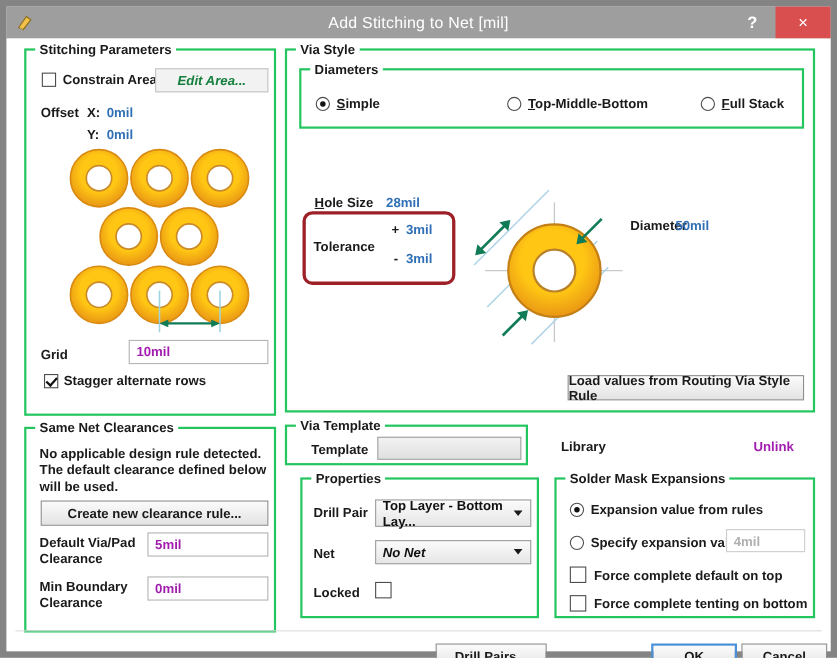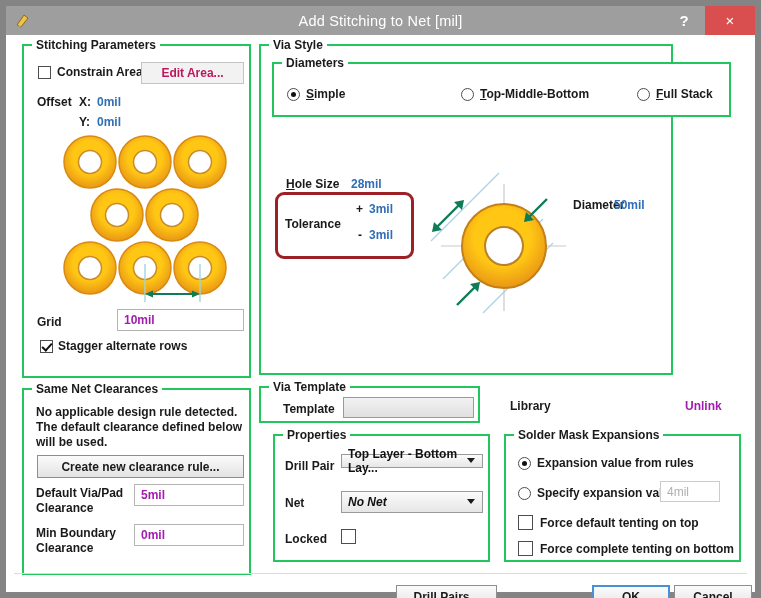--- a/index.html
+++ b/index.html
@@ -107,21 +107,21 @@
   }
   .combo.empty{background:linear-gradient(#f2f2f2,#e0e0e0);}
   
   .btn{
     position:absolute;box-sizing:border-box;
     border:1px solid #8e8e8e;
     background:linear-gradient(#fbfbfb,#e3e3e3);
     font-size:12px;font-weight:bold;color:#1a1a1a;
     display:flex;align-items:center;justify-content:center;
   }
-  .btn.disabled{color:#be185d;border-color:#c4c4c4;background:#f2f2f2;}
+  .btn.disabled{color:#15803d;border-color:#c4c4c4;background:#f2f2f2;font-style:italic;}
   .btn.focus{border:2px solid #4a90d9;}
   
   .hilite{
     position:absolute;box-sizing:border-box;
     border:3px solid #9d2026;border-radius:9px;background:transparent;
   }
   
   .footer-sep{position:absolute;left:8px;right:8px;height:1px;background:#dcdcdc;}
   svg{display:block;}
 </style>
@@ -218,21 +218,21 @@
 
       <div class="lbl b" style="left:12px;top:96px;">Default Via/Pad</div>
       <div class="lbl b" style="left:12px;top:111px;">Clearance</div>
       <div class="input" style="left:110px;top:94px;width:110px;height:22px;">5mil</div>
 
       <div class="lbl b" style="left:12px;top:136px;">Min Boundary</div>
       <div class="lbl b" style="left:12px;top:151px;">Clearance</div>
       <div class="input" style="left:110px;top:134px;width:110px;height:22px;">0mil</div>
     </div>
 
-    <div class="group" style="left:253px;top:9px;width:414px;height:331px;">
+    <div class="group" style="left:253px;top:9px;width:482px;height:331px;">
       <div class="gtitle">Via Style</div>
 
       <div class="group" style="left:11px;top:16px;width:459px;height:55px;">
         <div class="gtitle">Diameters</div>
 
         <div class="rb on" style="left:13px;top:24px;"></div>
         <div class="lbl b" style="left:32px;top:23px;"><span class="u">S</span><span id="opt0">imple</span></div>
 
         <div class="rb" style="left:187px;top:24px;"></div>
         <div class="lbl b" style="left:206px;top:23px;"><span class="u">T</span><span id="opt1">op-Middle-Bottom</span></div>
@@ -278,36 +278,37 @@
           <line x1="126" y1="48" x2="106" y2="68" stroke="#0f7b57" stroke-width="2.4"></line>
           <path d="M103 71 L113 69 L105 61 Z" fill="#0f7b57"></path>
           <line x1="36" y1="154" x2="56" y2="134" stroke="#0f7b57" stroke-width="2.4"></line>
           <path d="M59 131 L49 133 L57 141 Z" fill="#0f7b57"></path>
         </svg>
       </div>
 
       <div class="lbl b" style="left:289px;top:152px;padding-left:23px;">Diameter</div>
       <div class="val" style="left:353px;top:152px;">50mil</div>
 
+      <div class="btn" style="left:255px;top:295px;width:215px;height:23px;">Load values from Routing Via Style Rule</div>
     </div>
 
     <div class="group" style="left:253px;top:351px;width:221px;height:37px;">
       <div class="gtitle">Via Template</div>
       <div class="lbl b" style="left:22px;top:14px;">Template</div>
       <div class="combo empty" style="left:82px;top:9px;width:131px;height:21px;"></div>
     </div>
 
     <div class="lbl b" style="left:504px;top:364px;">Library</div>
     <div class="lbl b grey" style="left:679px;top:364px;">Unlink</div>
 
     <div class="group" style="left:267px;top:399px;width:217px;height:128px;">
       <div class="gtitle">Properties</div>
 
       <div class="lbl b" style="left:10px;top:23px;">Drill Pair</div>
-      <div class="combo" style="left:66px;top:18px;width:142px;height:14px;">
+      <div class="combo" style="left:66px;top:18px;width:142px;height:25px;">
         <span>Top Layer - Bottom Lay...</span>
         <span class="chev"></span>
       </div>
 
       <div class="lbl b" style="left:10px;top:60px;">Net</div>
       <div class="combo" style="left:66px;top:55px;width:142px;height:22px;font-style:italic;">
         <span>No Net</span>
         <span class="chev"></span>
       </div>
 
@@ -316,24 +317,24 @@
     </div>
 
     <div class="group" style="left:498px;top:399px;width:237px;height:128px;">
       <div class="gtitle">Solder Mask Expansions</div>
 
       <div class="rb on" style="left:12px;top:21px;"></div>
       <div class="lbl b" style="left:31px;top:20px;">Expansion value from rules</div>
 
       <div class="rb" style="left:12px;top:51px;"></div>
       <div class="lbl b" style="left:31px;top:50px;">Specify expansion value</div>
-      <div class="input disabled" style="left:154px;top:45px;width:60px;height:21px;font-weight:normal;">4mil</div>
+      <div class="input disabled" style="left:154px;top:45px;width:72px;height:21px;font-weight:bold;">4mil</div>
 
       <div class="cb" style="left:12px;top:79px;width:15px;height:15px;"></div>
-      <div class="lbl b" style="left:34px;top:80px;">Force default tenting on top</div>
+      <div class="lbl b" style="left:34px;top:80px;">Force complete default on top</div>
 
       <div class="cb" style="left:12px;top:105px;width:15px;height:15px;"></div>
       <div class="lbl b" style="left:34px;top:106px;">Force complete tenting on bottom</div>
     </div>
 
     <div class="footer-sep" style="top:538px;"></div>
 
     <div class="btn" style="left:390px;top:550px;width:101px;height:24px;">Drill Pairs...</div>
     <div class="btn focus" style="left:586px;top:550px;width:78px;height:24px;">OK</div>
     <div class="btn" style="left:668px;top:550px;width:78px;height:24px;">Cancel</div>

